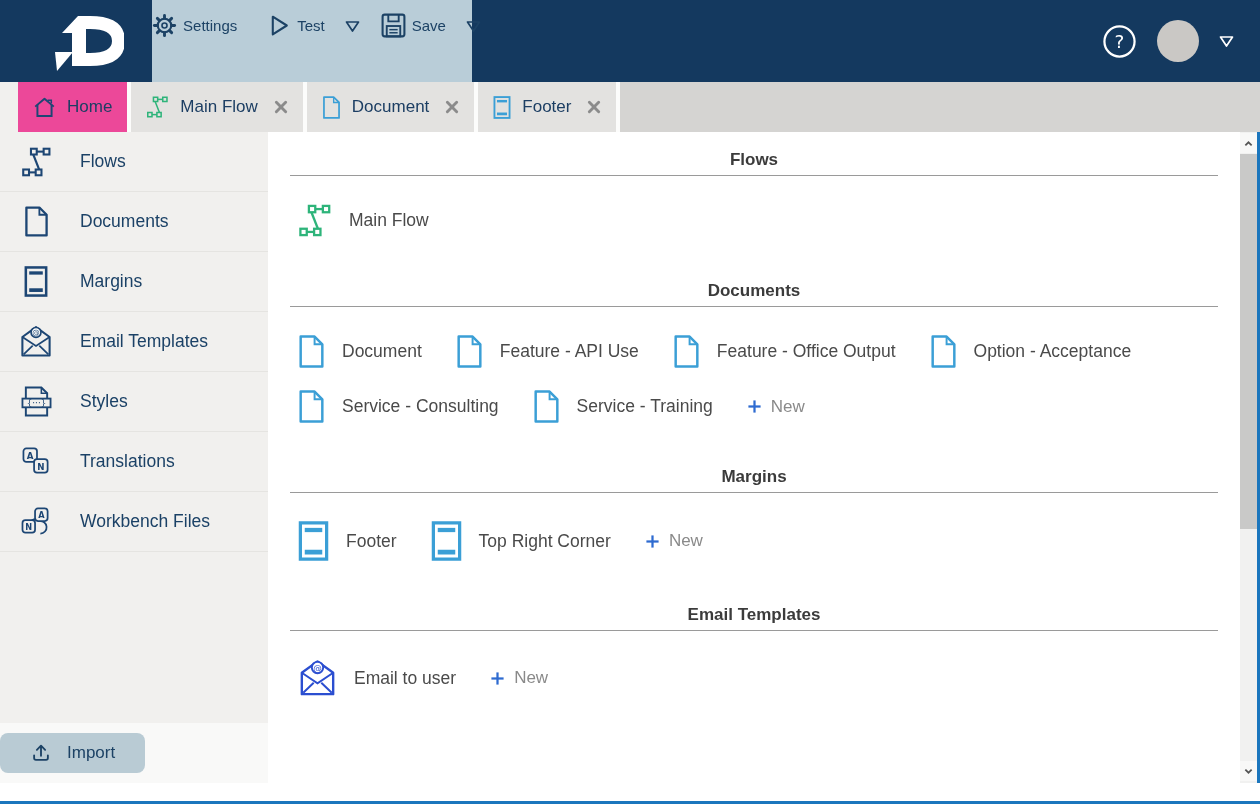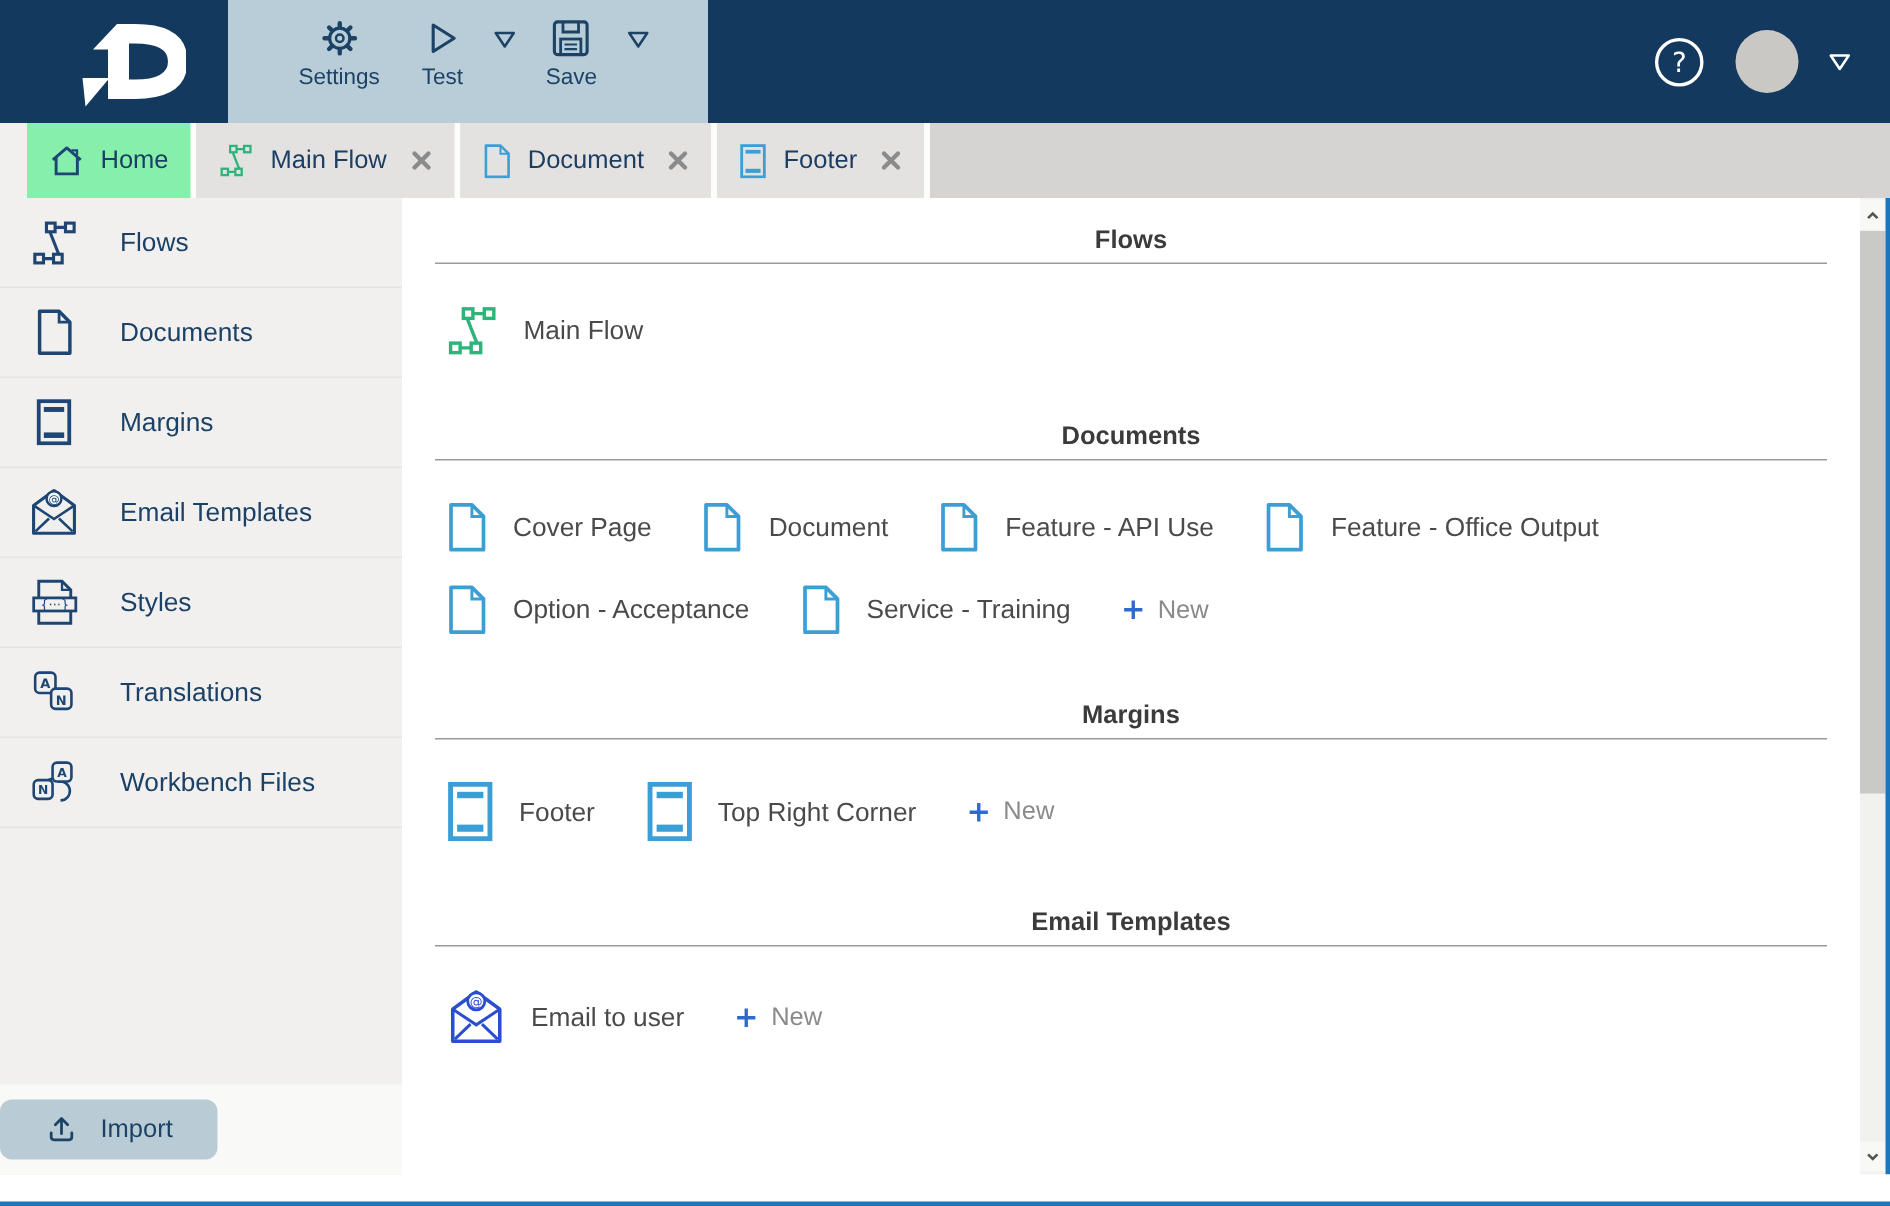--- a/index.html
+++ b/index.html
@@ -7,41 +7,41 @@
     width:1260px;height:804px;overflow:hidden;position:relative;
     font-family:"Liberation Sans",sans-serif;background:#fff;cursor:default;
     -webkit-font-smoothing:antialiased;
   }
   
   .topbar{height:82px;background:#14395f;display:flex;align-items:stretch}
   .logo{width:152px;display:flex;align-items:center;justify-content:center}
   .logo svg{width:96px;height:66px}
   .toolbar{width:320px;background:#b9cdd8;color:#1c4265;display:flex;align-items:flex-start;
            justify-content:center;padding-top:12px;box-sizing:border-box}
-  .tbtn{display:flex;flex-direction:column;align-items:center;gap:5px;padding:0 14px;cursor:pointer}
+  .tbtn{display:flex;flex-direction:row;align-items:center;gap:5px;padding:0 14px;cursor:pointer}
   .tbtn .tlabel{font-size:15px;line-height:15px}
   .t-icon svg{width:27px;height:27px}
   .tdrop{margin-top:8px;padding:0 6px;cursor:pointer}
   .tdrop svg{width:15px;height:13px}
   .topbar-right{margin-left:auto;display:flex;align-items:center;gap:20px;padding-right:26px;color:#fff}
   .help svg{width:35px;height:35px}
   .avatar{width:42px;height:42px;border-radius:50%;background:#cac8c5}
   .udrop svg{width:15px;height:13px}
   
   .icon{display:flex;align-items:center;justify-content:center}
   .icon svg{stroke:currentColor;fill:none;display:block}
   .icon svg text{stroke:none;fill:currentColor;font-family:"DejaVu Sans",sans-serif}
   .icon svg .fill{fill:currentColor;stroke:none}
   .ic-navy{color:#1d4674}.ic-green{color:#2eb47a}.ic-blue{color:#3b9fd6}.ic-royal{color:#2b4ed0}
   
   .tabbar{height:50px;background:#d5d4d2;display:flex;align-items:stretch}
   .tab-spacer{width:18px;background:#f1f0ee}
   .tab{display:flex;align-items:center;gap:11px;padding:0 15px;background:#e3e2e0;
        border-right:4px solid #fcfcfb;font-size:17px;color:#1c3e63;cursor:pointer;white-space:nowrap}
-  .tab.active{background:#86efac}
+  .tab.active{background:#ec4899}
   .tab-icon.i-home svg{width:23px;height:23px}
   .tab-icon.i-flow svg{width:23px;height:22px}
   .tab-icon.i-document svg{width:19px;height:23px}
   .tab-icon.i-margin svg{width:18px;height:23px}
   .close{margin-left:5px;color:#8b8b8b}
   .close svg{width:14px;height:14px}
   
   .content{display:flex;height:651px}
   .sidebar{width:268px;background:#f1f0ee;position:relative;flex-shrink:0}
   .side-item{height:59px;border-bottom:1px solid #e5e4e1;display:flex;align-items:center;
@@ -355,57 +355,57 @@
           <div class="section-title">Documents</div>
           <div class="rule"></div>
           <div class="items">
             <div class="item">
               <span class="icon c-icon i-document ic-blue">
                 <svg viewBox="0 0 26 32">
                   <path d="M2.5 1.5 H16 L23.5 9 V30.5 H2.5 Z" stroke-width="2.4" stroke-linejoin="round"></path>
                   <path d="M16 1.5 V9 H23.5" stroke-width="1.9"></path>
                 </svg>
               </span>
-              <span class="item-label">Cover Page</span>
+              <span class="item-label">Document</span>
             </div>
             <div class="item">
               <span class="icon c-icon i-document ic-blue">
                 <svg viewBox="0 0 26 32">
                   <path d="M2.5 1.5 H16 L23.5 9 V30.5 H2.5 Z" stroke-width="2.4" stroke-linejoin="round"></path>
                   <path d="M16 1.5 V9 H23.5" stroke-width="1.9"></path>
                 </svg>
               </span>
-              <span class="item-label">Document</span>
+              <span class="item-label">Feature - API Use</span>
             </div>
             <div class="item">
               <span class="icon c-icon i-document ic-blue">
                 <svg viewBox="0 0 26 32">
                   <path d="M2.5 1.5 H16 L23.5 9 V30.5 H2.5 Z" stroke-width="2.4" stroke-linejoin="round"></path>
                   <path d="M16 1.5 V9 H23.5" stroke-width="1.9"></path>
                 </svg>
               </span>
-              <span class="item-label">Feature - API Use</span>
+              <span class="item-label">Feature - Office Output</span>
             </div>
             <div class="item">
               <span class="icon c-icon i-document ic-blue">
                 <svg viewBox="0 0 26 32">
                   <path d="M2.5 1.5 H16 L23.5 9 V30.5 H2.5 Z" stroke-width="2.4" stroke-linejoin="round"></path>
                   <path d="M16 1.5 V9 H23.5" stroke-width="1.9"></path>
                 </svg>
               </span>
-              <span class="item-label">Feature - Office Output</span>
+              <span class="item-label">Option - Acceptance</span>
             </div>
             <div class="item">
               <span class="icon c-icon i-document ic-blue">
                 <svg viewBox="0 0 26 32">
                   <path d="M2.5 1.5 H16 L23.5 9 V30.5 H2.5 Z" stroke-width="2.4" stroke-linejoin="round"></path>
                   <path d="M16 1.5 V9 H23.5" stroke-width="1.9"></path>
                 </svg>
               </span>
-              <span class="item-label">Option - Acceptance</span>
+              <span class="item-label">Service - Consulting</span>
             </div>
             <div class="item">
               <span class="icon c-icon i-document ic-blue">
                 <svg viewBox="0 0 26 32">
                   <path d="M2.5 1.5 H16 L23.5 9 V30.5 H2.5 Z" stroke-width="2.4" stroke-linejoin="round"></path>
                   <path d="M16 1.5 V9 H23.5" stroke-width="1.9"></path>
                 </svg>
               </span>
               <span class="item-label">Service - Training</span>
             </div>

